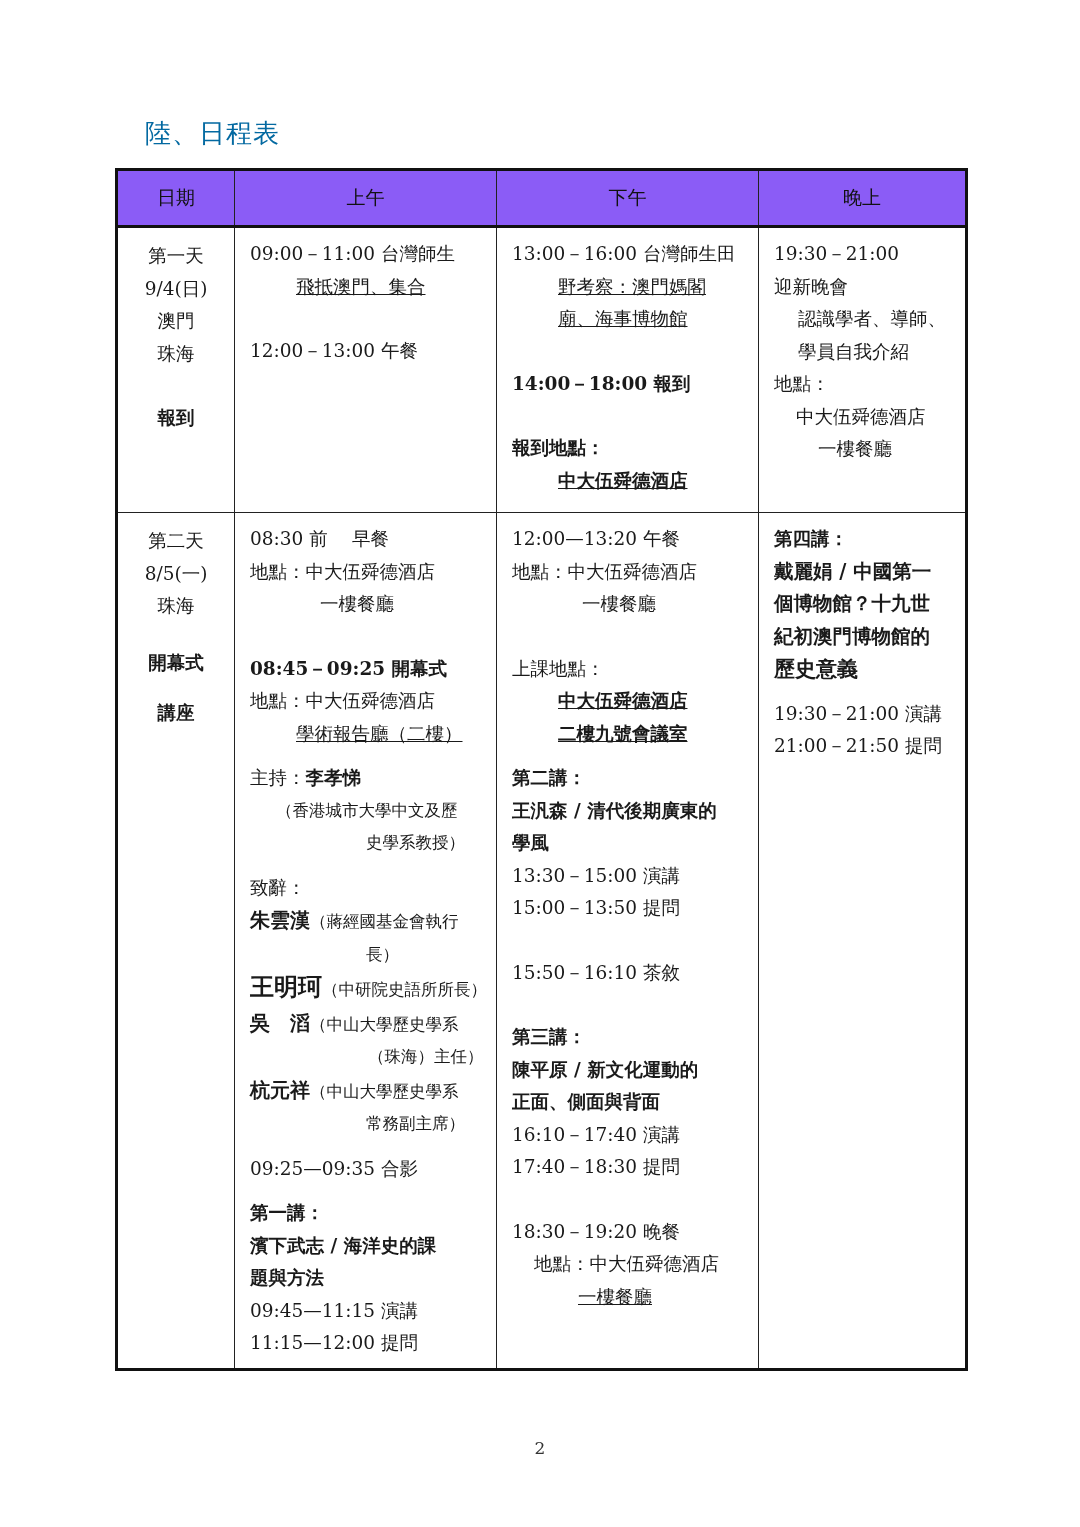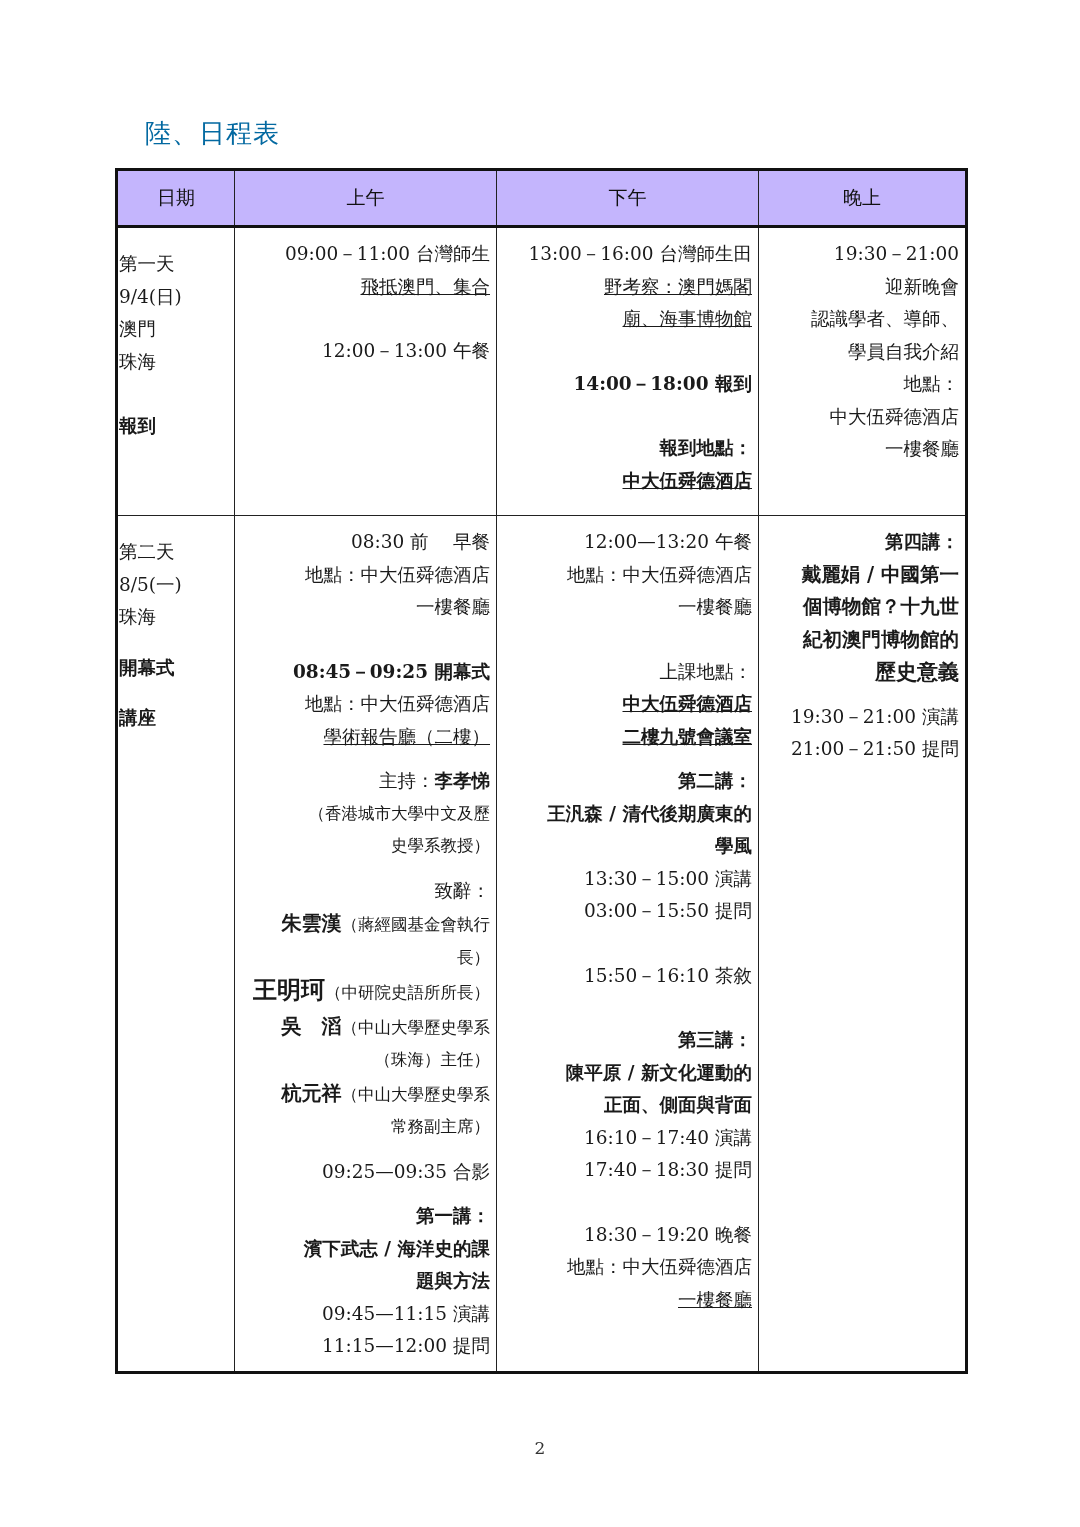--- a/index.html
+++ b/index.html
@@ -16,32 +16,32 @@
     table.schedule {
       position: absolute; left: 115px; top: 168px;
       width: 850px; border-collapse: collapse;
       border: 3px solid #111;
       table-layout: fixed;
     }
     table.schedule th, table.schedule td {
       border: 1.5px solid #222; vertical-align: top;
     }
     table.schedule thead th {
-      background: #c4b5fd; height: 52px; vertical-align: middle;
+      background: #8b5cf6; height: 52px; vertical-align: middle;
       font-weight: normal; font-size: 19px; color: #111;
       font-family: "DejaVu Sans", "Liberation Sans", sans-serif;
       border-bottom: 3px solid #111;
     }
     col.c-date { width: 118px; }
     col.c-am { width: 262px; }
     col.c-pm { width: 262px; }
     col.c-eve { width: 208px; }
     td { font-size: 18.5px; line-height: 32.5px; }
-    td.date-cell { padding-top: 20px; }
-    td.slot { padding: 10px 6px 8px 15px; text-align: right; }
+    td.date-cell { text-align: center; padding-top: 12px; }
+    td.slot { padding: 10px 6px 8px 15px; }
     .ln { display: block; white-space: nowrap; }
     .ind1 { padding-left: 46px; text-decoration: underline; }
     .ind2 { padding-left: 70px; }
     .ind4 { padding-left: 116px; }
     .b { font-weight: bold; }
     .gap { display: block; height: 32px; }
     .gap-s { display: block; height: 12px; }
     .small { font-size: 16.5px; }
     .page-number {
       position: absolute; left: 0; width: 1080px; top: 1438px;
@@ -104,21 +104,21 @@
         <span class="ln" style="padding-left:22px">中大伍舜德酒店</span>
         <span class="ln" style="padding-left:44px">一樓餐廳</span>
       </td>
     </tr>
 
     <tr>
       <td class="date-cell">
         <span class="ln">第二天</span>
         <span class="ln">8/5(一)</span>
         <span class="ln">珠海</span>
-        <span class="ln b" style="margin-top:18px">開幕式</span>
+        <span class="ln b" style="margin-top:24px">開幕式</span>
         <span class="ln b" style="margin-top:18px">講座</span>
       </td>
       <td class="slot">
         <span class="ln">08:30 前　 早餐</span>
         <span class="ln">地點：中大伍舜德酒店</span>
         <span class="ln ind2">一樓餐廳</span>
         <span class="gap"></span>
         <span class="ln b">08:45－09:25 開幕式</span>
         <span class="ln">地點：中大伍舜德酒店</span>
         <span class="ln ind1">學術報告廳（二樓）</span>
@@ -150,21 +150,21 @@
         <span class="ln ind2">一樓餐廳</span>
         <span class="gap"></span>
         <span class="ln">上課地點：</span>
         <span class="ln b ind1">中大伍舜德酒店</span>
         <span class="ln b ind1">二樓九號會議室</span>
         <span class="gap-s"></span>
         <span class="ln b">第二講：</span>
         <span class="ln b">王汎森 / 清代後期廣東的</span>
         <span class="ln b">學風</span>
         <span class="ln">13:30－15:00  演講</span>
-        <span class="ln">03:00－15:50 提問</span>
+        <span class="ln">15:00－13:50 提問</span>
         <span class="gap"></span>
         <span class="ln">15:50－16:10 茶敘</span>
         <span class="gap"></span>
         <span class="ln b">第三講：</span>
         <span class="ln b">陳平原 / 新文化運動的</span>
         <span class="ln b">正面、側面與背面</span>
         <span class="ln">16:10－17:40 演講</span>
         <span class="ln">17:40－18:30 提問</span>
         <span class="gap"></span>
         <span class="ln">18:30－19:20  晚餐</span>

